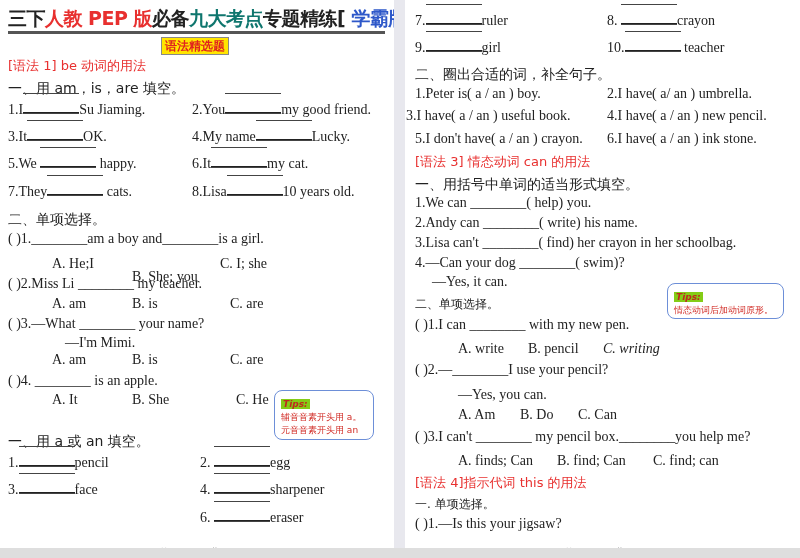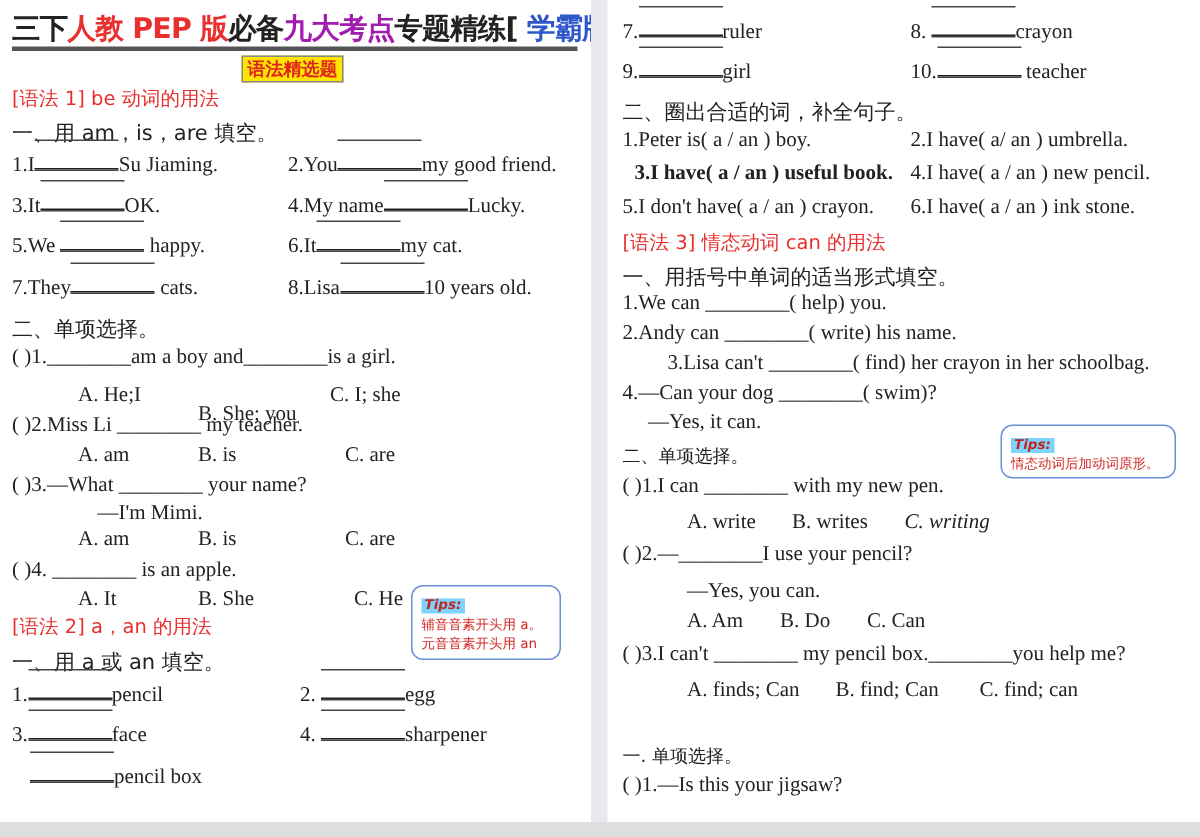--- a/index.html
+++ b/index.html
@@ -6,34 +6,34 @@
   body { width:800px; height:558px; background:#ececec; overflow:hidden; position:relative;
          font-family:"Liberation Serif", "DejaVu Serif", serif; color:#222; }
   .page { position:absolute; top:0; background:#fff; height:548px; overflow:hidden; }
   #p1 { left:0; width:394px; }
   #p2 { left:405px; width:395px; }
   .gutter { position:absolute; left:394px; top:0; width:11px; height:558px; background:#e8e8ee; }
   .bottom-bar { position:absolute; left:0; top:548px; width:800px; height:10px; background:#dedede; }
   .abs { position:absolute; white-space:nowrap; }
   .title { font-family:"DejaVu Sans", sans-serif; font-weight:bold; font-size:19px; left:8px; top:6px; letter-spacing:-0.5px; }
   .title .red { color:#e8302f; }
-  .title .blue { color:#a21caf; }
+  .title .blue { color:#0f766e; }
   .title .navy { color:#2e58c9; }
   .title-underline { position:absolute; left:8px; top:31px; width:377px; height:3px; background:#555; }
   .badge { font-family:"DejaVu Sans", sans-serif; font-weight:bold; font-size:12px; color:#e0221f;
            background:#ffe500; border:1px solid #888; padding:0 3px; line-height:16px; }
   .sec { font-family:"DejaVu Sans", sans-serif; font-size:13px; color:#e8302f; }
   .sub { font-family:"DejaVu Sans", sans-serif; font-size:14px; color:#222; }
   .q { font-size:14px; }
   .dbl { display:inline-block; position:relative; width:56px; height:14px; vertical-align:baseline; }
   .dbl::before { content:""; position:absolute; left:0; right:0; top:-7px; border-top:1px solid #444; }
   .dbl::after { content:""; position:absolute; left:0; right:0; top:13px; border-top:1px solid #444; }
   .dbl span { position:absolute; left:0; right:0; top:12px; border-top:1px solid #222; }
   .tips { position:absolute; border:1.5px solid #6d8fd8; border-radius:8px; background:#fff; }
-  .tips .tl { display:inline-block; background:#7dd3fc; color:#c0261f; font-size:9px; font-style:italic;
+  .tips .tl { display:inline-block; background:#84cc16; color:#c0261f; font-size:9px; font-style:italic;
               font-family:"DejaVu Sans", sans-serif; padding:0 2px; font-weight:bold; }
   .tips .tx { color:#d12a24; font-size:9px; font-family:"DejaVu Sans", sans-serif; line-height:13px; }
   .footer { font-family:"DejaVu Serif", serif; font-size:9px; color:#333; letter-spacing:3px; }
 </style>
 </head>
 <body>
 
 <div class="gutter"></div>
 <div class="bottom-bar"></div>
 
@@ -80,76 +80,76 @@
   <div class="abs q" style="left:236px; top:392px;">C. He</div>
 
   <div class="tips" style="left:274px; top:390px; width:98px; height:48px;">
     <div style="padding:2px 6px 0 6px;">
       <span class="tl">Tips:</span>
       <div class="tx">辅音音素开头用 a。</div>
       <div class="tx">元音音素开头用 an</div>
     </div>
   </div>
 
-  <div class="abs sec" style="left:8px; top:409px;">[语法 2] a，an 的用法</div>
   <div class="abs sub" style="left:8px; top:433px;">一、用 a 或 an 填空。</div>
 
   <div class="abs q" style="left:8px; top:453px;"><span>1.</span><span class="dbl"><span></span></span><span>pencil</span></div>
   <div class="abs q" style="left:200px; top:453px;"><span>2. </span><span class="dbl"><span></span></span><span>egg</span></div>
   <div class="abs q" style="left:8px; top:480px;"><span>3.</span><span class="dbl"><span></span></span><span>face</span></div>
   <div class="abs q" style="left:200px; top:480px;"><span>4. </span><span class="dbl"><span></span></span><span>sharpener</span></div>
-  <div class="abs q" style="left:20px; top:508px;"><span></span><span class="dbl"><span></span></span><span>pencil box</span></div>
+  <div class="abs q" style="left:200px; top:508px;"><span>6. </span><span class="dbl"><span></span></span><span>eraser</span></div>
 
   <div class="abs footer" style="left:160px; top:546px;">第 1 页 共 7 页</div>
 </div>
 
 <div class="page" id="p2">
   <div class="abs q" style="left:10px; top:11px;"><span>7.</span><span class="dbl"><span></span></span><span>ruler</span></div>
   <div class="abs q" style="left:202px; top:11px;"><span>8. </span><span class="dbl"><span></span></span><span>crayon</span></div>
   <div class="abs q" style="left:10px; top:38px;"><span>9.</span><span class="dbl"><span></span></span><span>girl</span></div>
   <div class="abs q" style="left:202px; top:38px;"><span>10.</span><span class="dbl"><span></span></span><span> teacher</span></div>
 
   <div class="abs sub" style="left:10px; top:66px;">二、圈出合适的词，补全句子。</div>
   <div class="abs q" style="left:10px; top:86px;">1.Peter is( a / an ) boy.</div>
   <div class="abs q" style="left:202px; top:86px;">2.I have( a/ an ) umbrella.</div>
-  <div class="abs q" style="left:18px; top:108px;font-weight:bold;">3.I have( a / an ) useful book.</div>
+  <div class="abs q" style="left:1px; top:108px;">3.I have( a / an ) useful book.</div>
   <div class="abs q" style="left:202px; top:108px;">4.I have( a / an ) new pencil.</div>
   <div class="abs q" style="left:10px; top:131px;">5.I don't have( a / an ) crayon.</div>
   <div class="abs q" style="left:202px; top:131px;">6.I have( a / an ) ink stone.</div>
 
   <div class="abs sec" style="left:10px; top:153px;">[语法 3] 情态动词 can 的用法</div>
   <div class="abs sub" style="left:10px; top:176px;">一、用括号中单词的适当形式填空。</div>
   <div class="abs q" style="left:10px; top:195px;">1.We can ________( help) you.</div>
   <div class="abs q" style="left:10px; top:215px;">2.Andy can ________( write) his name.</div>
-  <div class="abs q" style="left:10px; top:235px;margin-left:30px;">3.Lisa can't ________( find) her crayon in her schoolbag.</div>
+  <div class="abs q" style="left:10px; top:235px;">3.Lisa can't ________( find) her crayon in her schoolbag.</div>
   <div class="abs q" style="left:10px; top:255px;">4.—Can your dog ________( swim)?</div>
   <div class="abs q" style="left:27px; top:274px;">—Yes, it can.</div>
 
   <div class="abs sub" style="left:10px; top:296px; font-size:12px;">二、单项选择。</div>
 
   <div class="tips" style="left:262px; top:283px; width:115px; height:34px;">
     <div style="padding:2px 6px 0 6px;">
       <span class="tl">Tips:</span>
       <div class="tx">情态动词后加动词原形。</div>
     </div>
   </div>
 
   <div class="abs q" style="left:10px; top:317px;">(    )1.I can ________ with my new pen.</div>
   <div class="abs q" style="left:53px; top:341px;">A. write</div>
-  <div class="abs q" style="left:123px; top:341px;">B. writes</div>
+  <div class="abs q" style="left:123px; top:341px;">B. pencil</div>
   <div class="abs q" style="left:198px; top:341px;font-style:italic;">C. writing</div>
 
   <div class="abs q" style="left:10px; top:362px;">(    )2.—________I use your pencil?</div>
   <div class="abs q" style="left:53px; top:387px;">—Yes, you can.</div>
   <div class="abs q" style="left:53px; top:407px;">A. Am</div>
   <div class="abs q" style="left:115px; top:407px;">B. Do</div>
   <div class="abs q" style="left:173px; top:407px;">C. Can</div>
 
   <div class="abs q" style="left:10px; top:429px;">(    )3.I can't ________ my pencil box.________you help me?</div>
   <div class="abs q" style="left:53px; top:453px;">A. finds; Can</div>
   <div class="abs q" style="left:152px; top:453px;">B. find; Can</div>
   <div class="abs q" style="left:248px; top:453px;">C. find; can</div>
 
+  <div class="abs sec" style="left:10px; top:474px;">[语法 4]指示代词 this 的用法</div>
   <div class="abs sub" style="left:10px; top:496px; font-size:12px;">一. 单项选择。</div>
   <div class="abs q" style="left:10px; top:516px;">(    )1.—Is this your jigsaw?</div>
 
   <div class="abs footer" style="left:160px; top:546px;">第 2 页 共 7 页</div>
 </div>
 
 </body></html>

